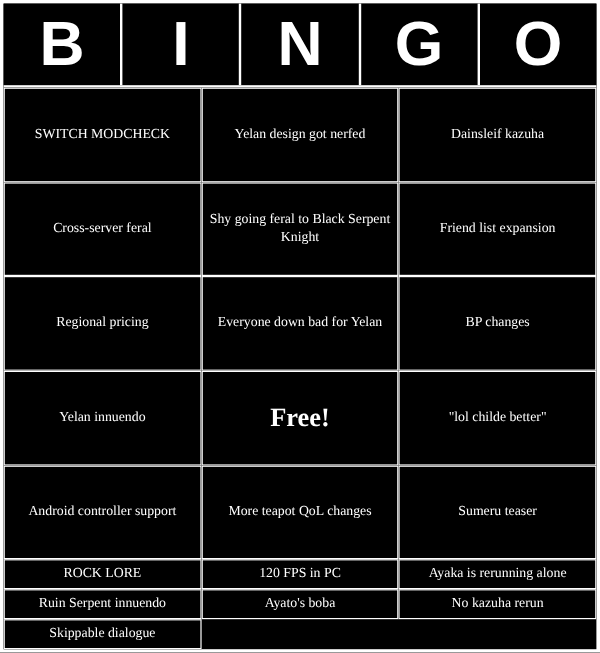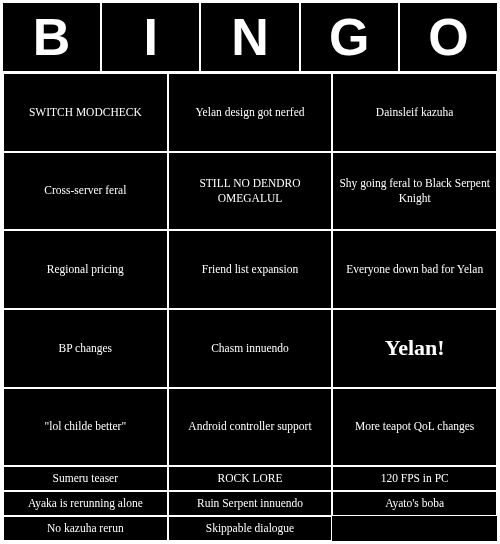--- a/index.html
+++ b/index.html
@@ -70,30 +70,29 @@
     <div class="bingo-letter">N</div>
     <div class="bingo-letter">G</div>
     <div class="bingo-letter">O</div>
   </div>
   <div class="bingo-grid">
 
     <div class="bingo-cell">SWITCH MODCHECK</div>
     <div class="bingo-cell">Yelan design got nerfed</div>
     <div class="bingo-cell">Dainsleif kazuha</div>
     <div class="bingo-cell">Cross-server feral</div>
-    <div class="bingo-cell">STILL NO DENDRO OMEGALUL</div>
 
     <div class="bingo-cell">Shy going feral to Black Serpent Knight</div>
+    <div class="bingo-cell">Friend list expansion</div>
     <div class="bingo-cell">Regional pricing</div>
-    <div class="bingo-cell">Friend list expansion</div>
     <div class="bingo-cell">Everyone down bad for Yelan</div>
     <div class="bingo-cell">BP changes</div>
 
-    <div class="bingo-cell">Chasm innuendo</div>
-    <div class="bingo-cell free">Yelan!</div>
+    <div class="bingo-cell">Yelan innuendo</div>
+    <div class="bingo-cell free">Free!</div>
     <div class="bingo-cell">"lol childe better"</div>
     <div class="bingo-cell">Android controller support</div>
 
     <div class="bingo-cell">More teapot QoL changes</div>
     <div class="bingo-cell">Sumeru teaser</div>
     <div class="bingo-cell">ROCK LORE</div>
     <div class="bingo-cell">120 FPS in PC</div>
     <div class="bingo-cell">Ayaka is rerunning alone</div>
 
     <div class="bingo-cell">Ruin Serpent innuendo</div>

